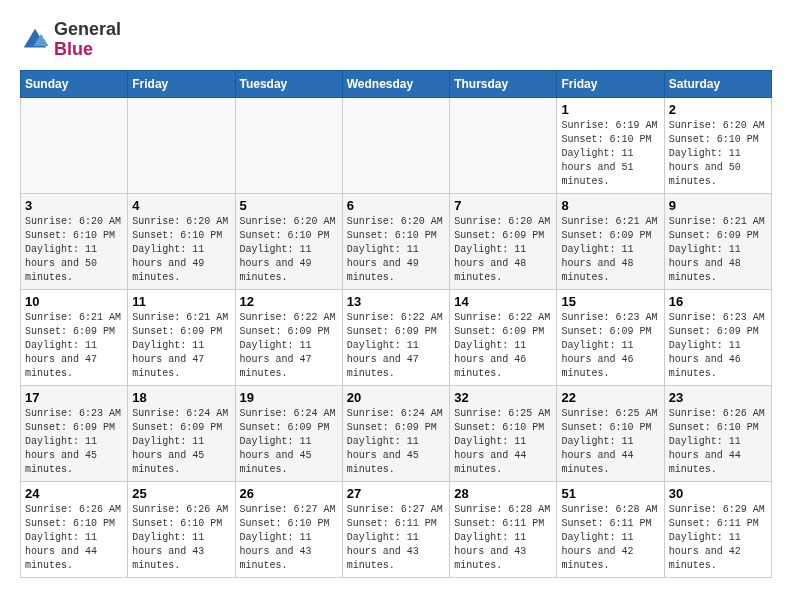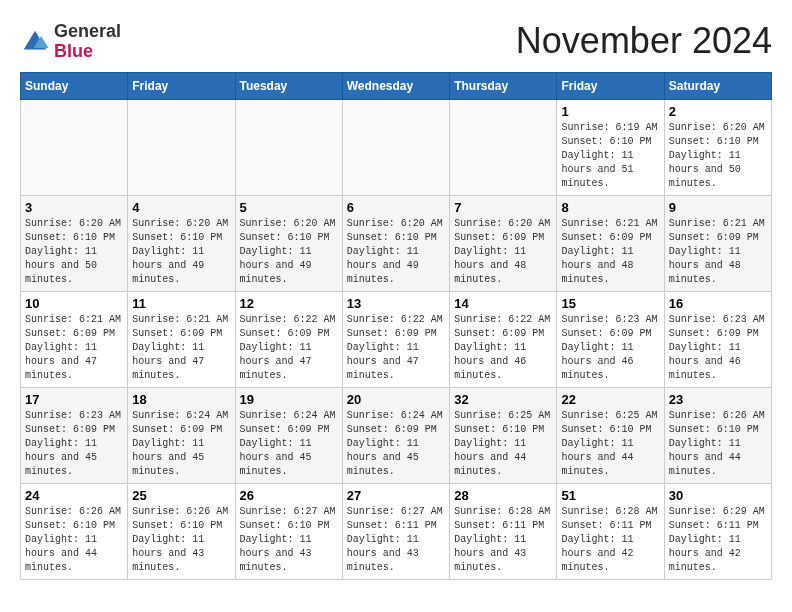--- a/index.html
+++ b/index.html
@@ -99,21 +99,20 @@
     <svg class="logo-icon" viewBox="0 0 40 40">
       <polygon points="20,5 35,30 5,30" fill="#2a6db5"></polygon>
       <polygon points="28,12 38,28 18,28" fill="#5a9fd4"></polygon>
     </svg>
     <div class="logo-text">
       <span class="logo-general">General</span>
       <span class="logo-blue">Blue</span>
     </div>
   </div>
   <div class="title-area">
-    <div class="month-title">November 2024</div>
   </div>
 </div>
 
 <table class="calendar">
   <thead>
     <tr>
     <th>Sunday</th>
         <th>Friday</th>
         <th>Tuesday</th>
         <th>Wednesday</th>

